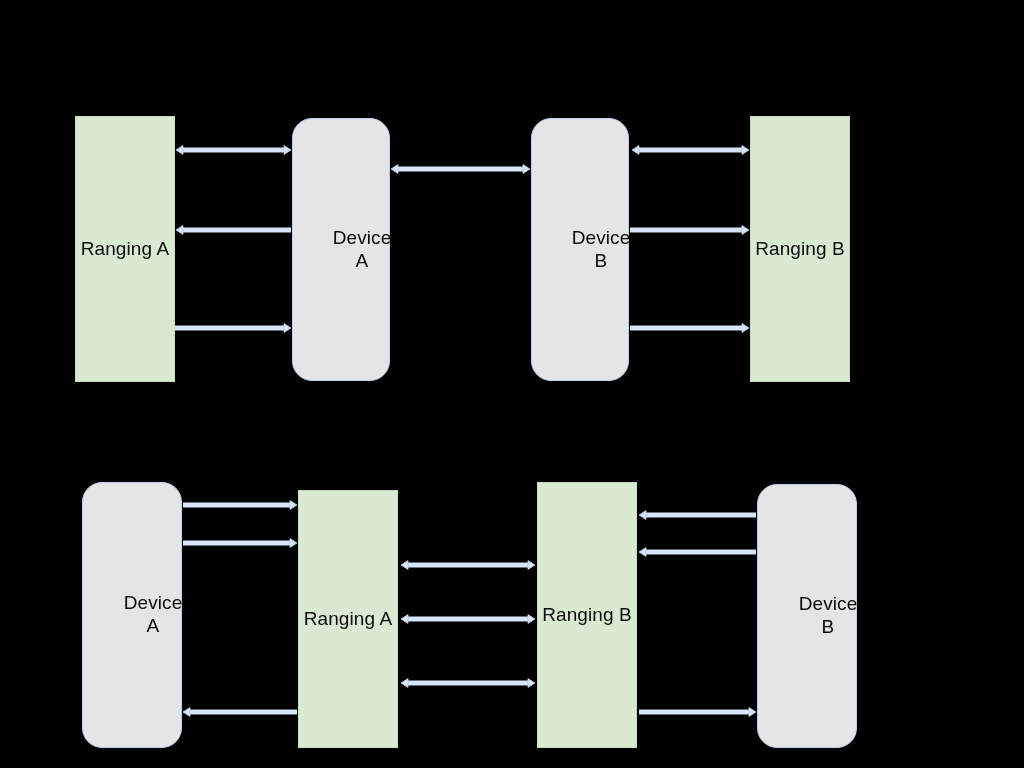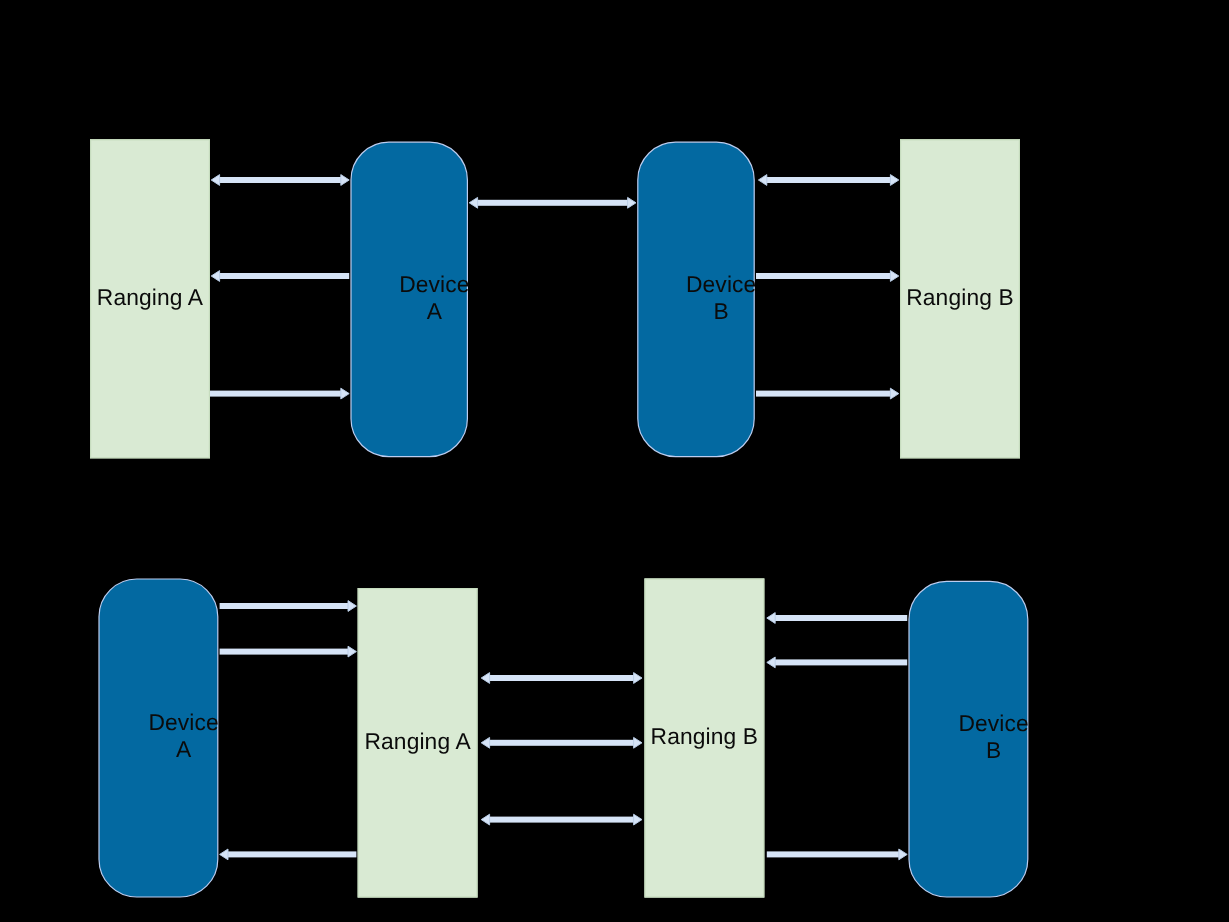--- a/index.html
+++ b/index.html
@@ -34,23 +34,23 @@
     text-align: center;
     letter-spacing: 0.1px;
     user-select: none;
   }
   .node.green {
     background: #d9ead3;
     border: 1px solid #c6dcbe;
     border-radius: 0;
   }
   .node.blue {
-    background: #0369a1;
+    background: #e5e5e5;
     border: 1px solid #bccdf0;
-    border-radius: 32px;
+    border-radius: 20px;
     padding-left: 42px;
   }
   .edge {
     position: absolute;
     height: 12px;
     pointer-events: none;
   }
   .edge svg {
     display: block;
     overflow: visible;

